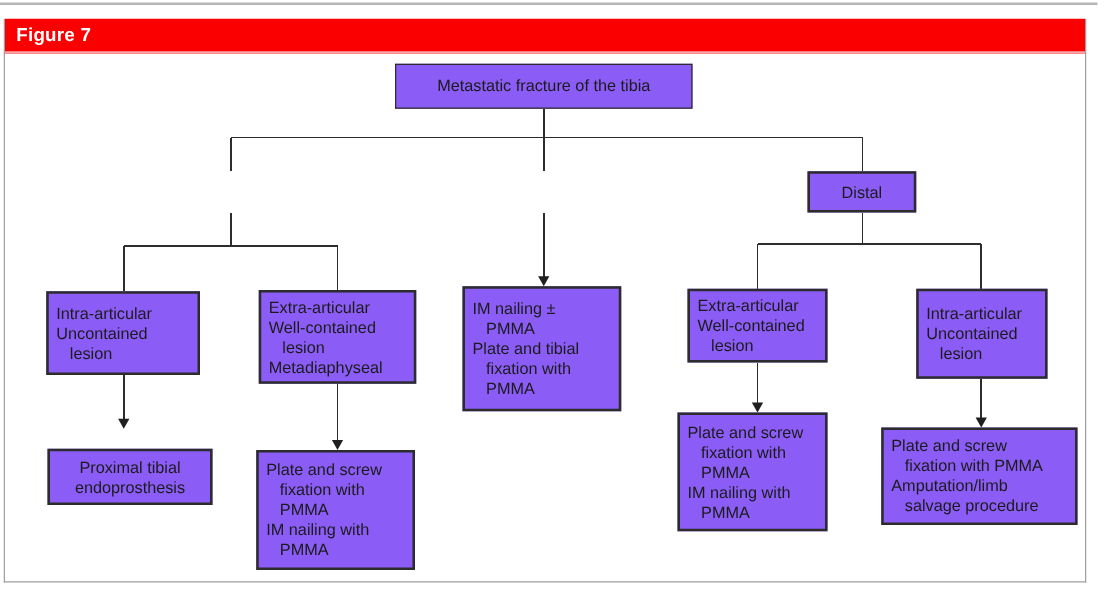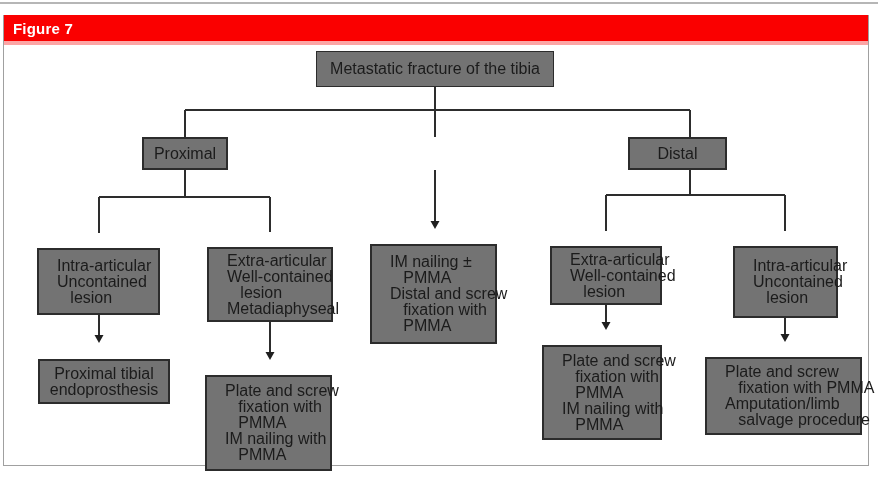--- a/index.html
+++ b/index.html
@@ -7,37 +7,37 @@
     width:884px;height:477px;position:relative;background:#ffffff;
     font-family:"Liberation Sans", sans-serif;overflow:hidden;
   }
   .top-rule{position:absolute;left:0;top:2px;width:878px;height:2px;background:#b6b6b6;}
   .frame{
     position:absolute;left:3px;top:15px;width:866px;height:451px;background:#ffffff;
     border-left:1px solid #a0a0a0;border-right:1px solid #a0a0a0;border-bottom:1px solid #a0a0a0;
     box-sizing:border-box;
   }
   .header-bar{
-    height:26px;background:#fa0000;border-bottom:4px solid #fca5a5;
+    height:26px;background:#fa0000;border-bottom:2px solid #fca5a5;
     display:flex;align-items:center;padding-left:9px;box-sizing:content-box;
   }
   .header-bar .fig-label{color:#ffffff;font-weight:bold;font-size:15px;letter-spacing:.2px;}
   .flow{position:absolute;left:0;top:0;width:884px;height:477px;}
   svg.wires{position:absolute;left:0;top:0;pointer-events:none;}
   .node{
-    position:absolute;background:#737373;border:2px solid #2c2c2c;box-sizing:border-box;
-    color:#1b1b1b;font-size:16px;line-height:16px;white-space:pre;
+    position:absolute;background:#8b5cf6;border:2px solid #2c2c2c;box-sizing:border-box;
+    color:#1b1b1b;font-size:13px;line-height:16px;white-space:pre;
   }
   .node.center{display:flex;align-items:center;justify-content:center;text-align:center;}
-  .node.left{padding-left:18px;padding-right:4px;margin-top:15px;}
+  .node.left{padding-left:6px;padding-right:4px;}
   
   #n-root{left:316px;top:51px;width:238px;height:36px;border-width:1px;}
   #n-proximal{left:142px;top:137px;width:86px;height:33px;}
   #n-diaphyseal{left:393px;top:137px;width:85px;height:33px;}
-  #n-distal{left:628px;top:137px;width:99px;height:33px;text-align:right;}
+  #n-distal{left:646px;top:137px;width:87px;height:33px;text-align:right;}
   #n-prox-intra{left:37px;top:233px;width:123px;height:67px;padding-top:8px;}
   #n-prox-extra{left:207px;top:232px;width:126px;height:75px;padding-top:4px;}
   #n-diaph-tx{left:370px;top:229px;width:127px;height:100px;padding-top:8px;}
   #n-dist-extra{left:550px;top:231px;width:112px;height:59px;padding-top:4px;}
   #n-dist-intra{left:733px;top:231px;width:105px;height:72px;padding-top:10px;}
   #n-prox-endo{left:38px;top:359px;width:132px;height:45px;}
   #n-prox-plate{left:205px;top:360px;width:127px;height:96px;padding-top:6px;}
   #n-dist-plate{left:542px;top:330px;width:120px;height:95px;padding-top:6px;}
   #n-dist-amp{left:705px;top:342px;width:157px;height:78px;padding-top:5px;}
 </style>
@@ -78,37 +78,36 @@
       <polygon points="94.5,335 103.5,335 99,343"></polygon>
       <polygon points="265.5,352 274.5,352 270,360"></polygon>
       <polygon points="430.5,221 439.5,221 435,229"></polygon>
       <polygon points="601.5,322 610.5,322 606,330"></polygon>
       <polygon points="780.5,334 789.5,334 785,342"></polygon>
     </g>
   </svg>
 
   <div id="n-root" class="node center">Metastatic fracture of the tibia</div>
 
-  <div id="n-proximal" class="node center">Proximal</div>
 
 
   <div id="n-distal" class="node center">Distal</div>
 
   <div id="n-prox-intra" class="node left">Intra-articular
 Uncontained
    lesion</div>
 
   <div id="n-prox-extra" class="node left">Extra-articular
 Well-contained
    lesion
 Metadiaphyseal</div>
 
   <div id="n-diaph-tx" class="node left">IM nailing ±
    PMMA
-Distal and screw
+Plate and tibial
    fixation with
    PMMA</div>
 
   <div id="n-dist-extra" class="node left">Extra-articular
 Well-contained
    lesion</div>
 
   <div id="n-dist-intra" class="node left">Intra-articular
 Uncontained
    lesion</div>

